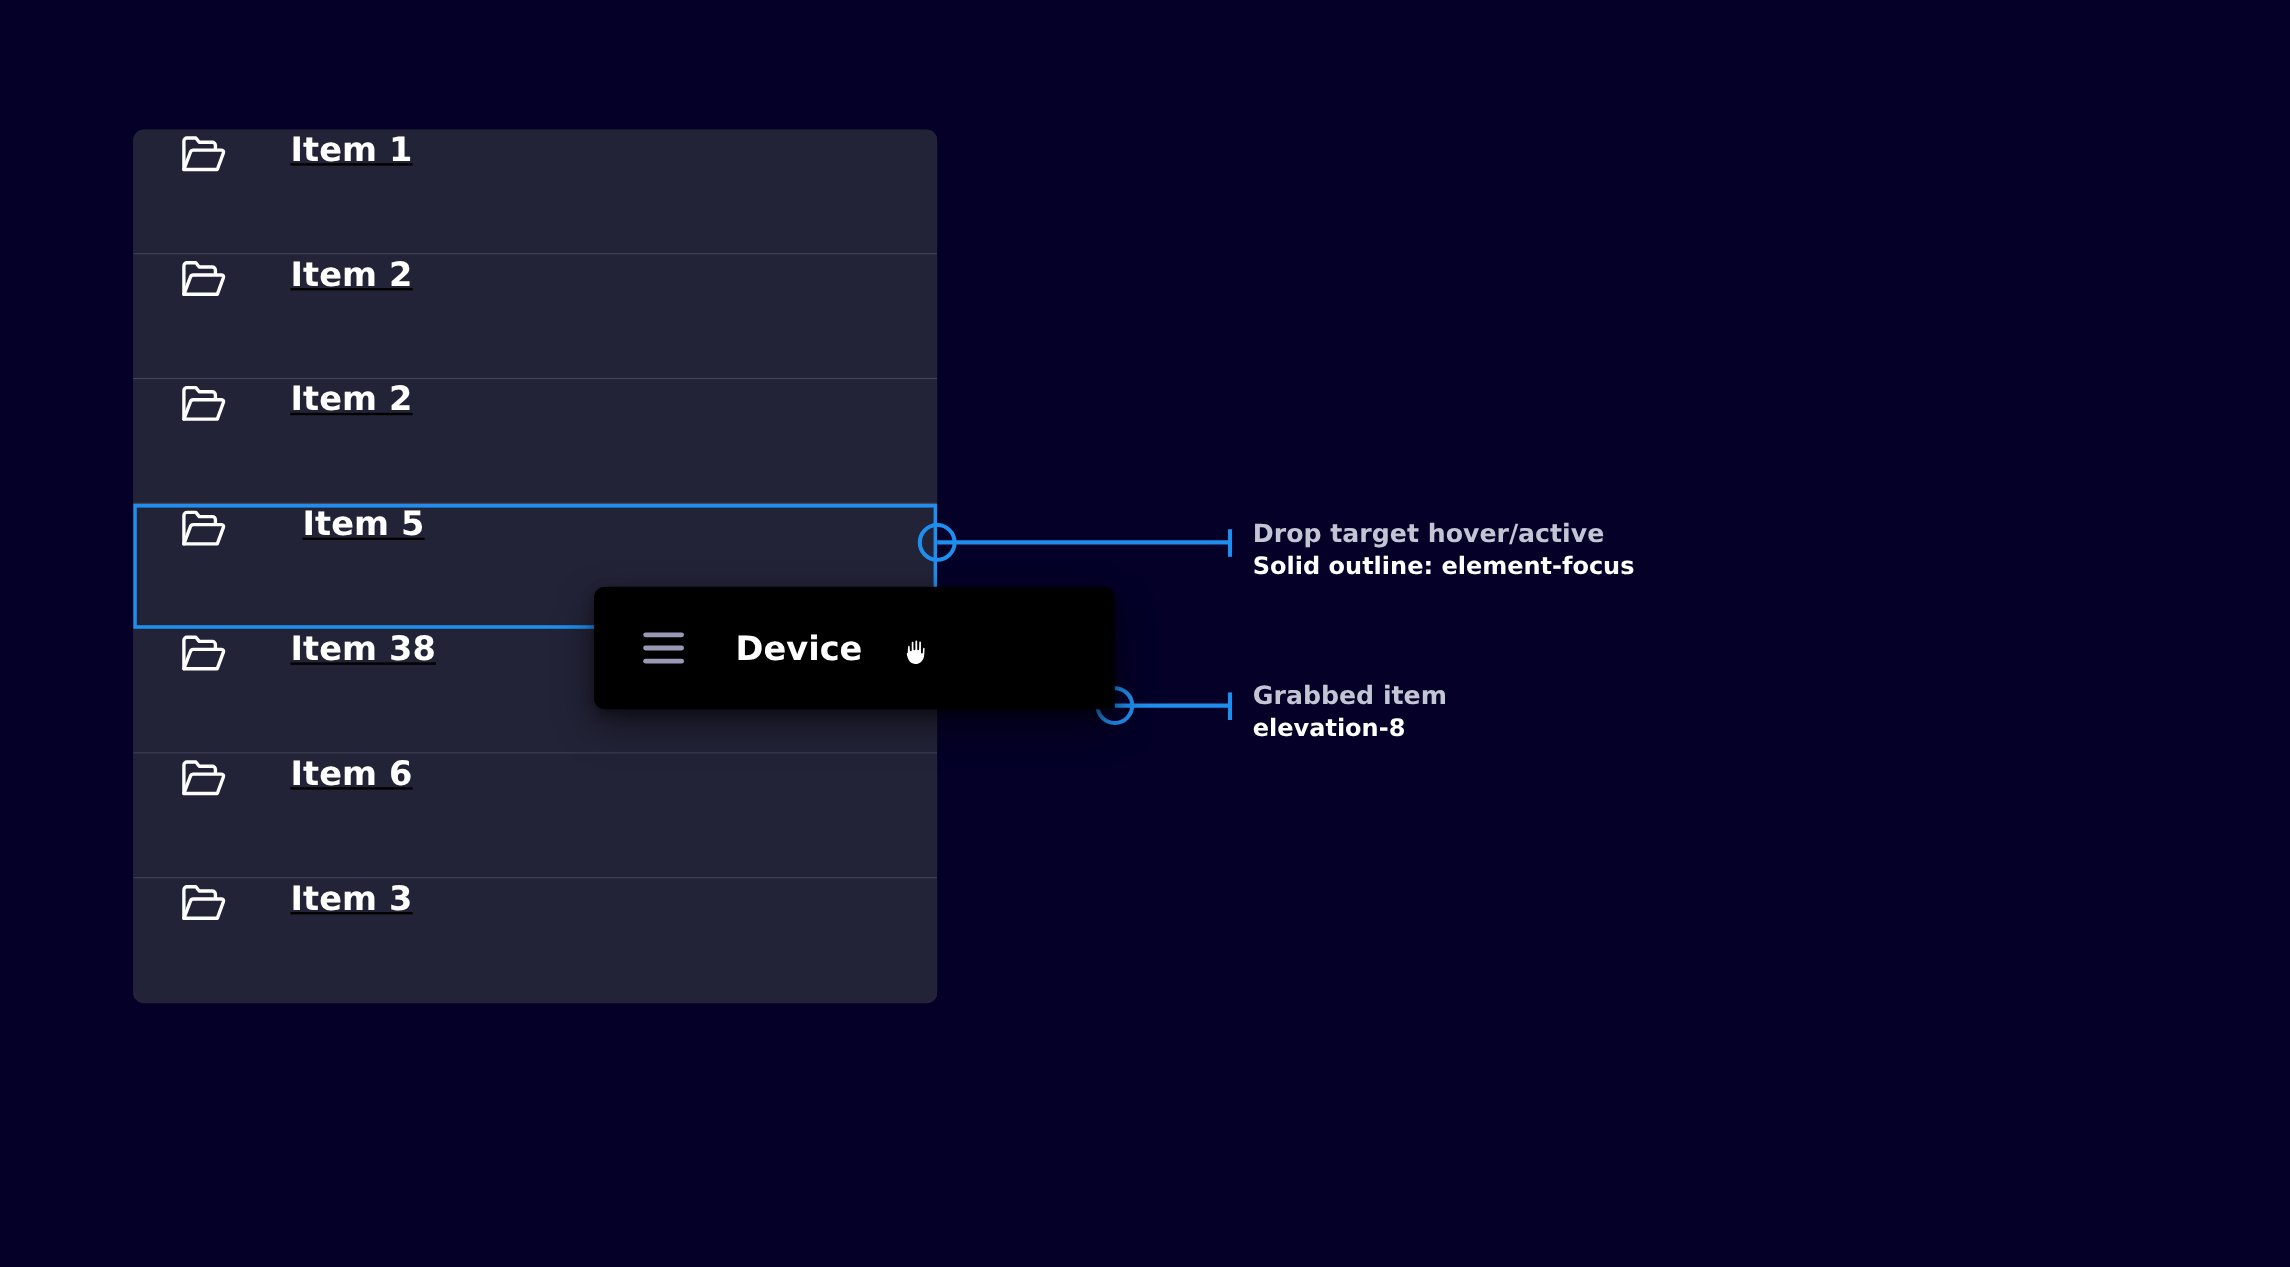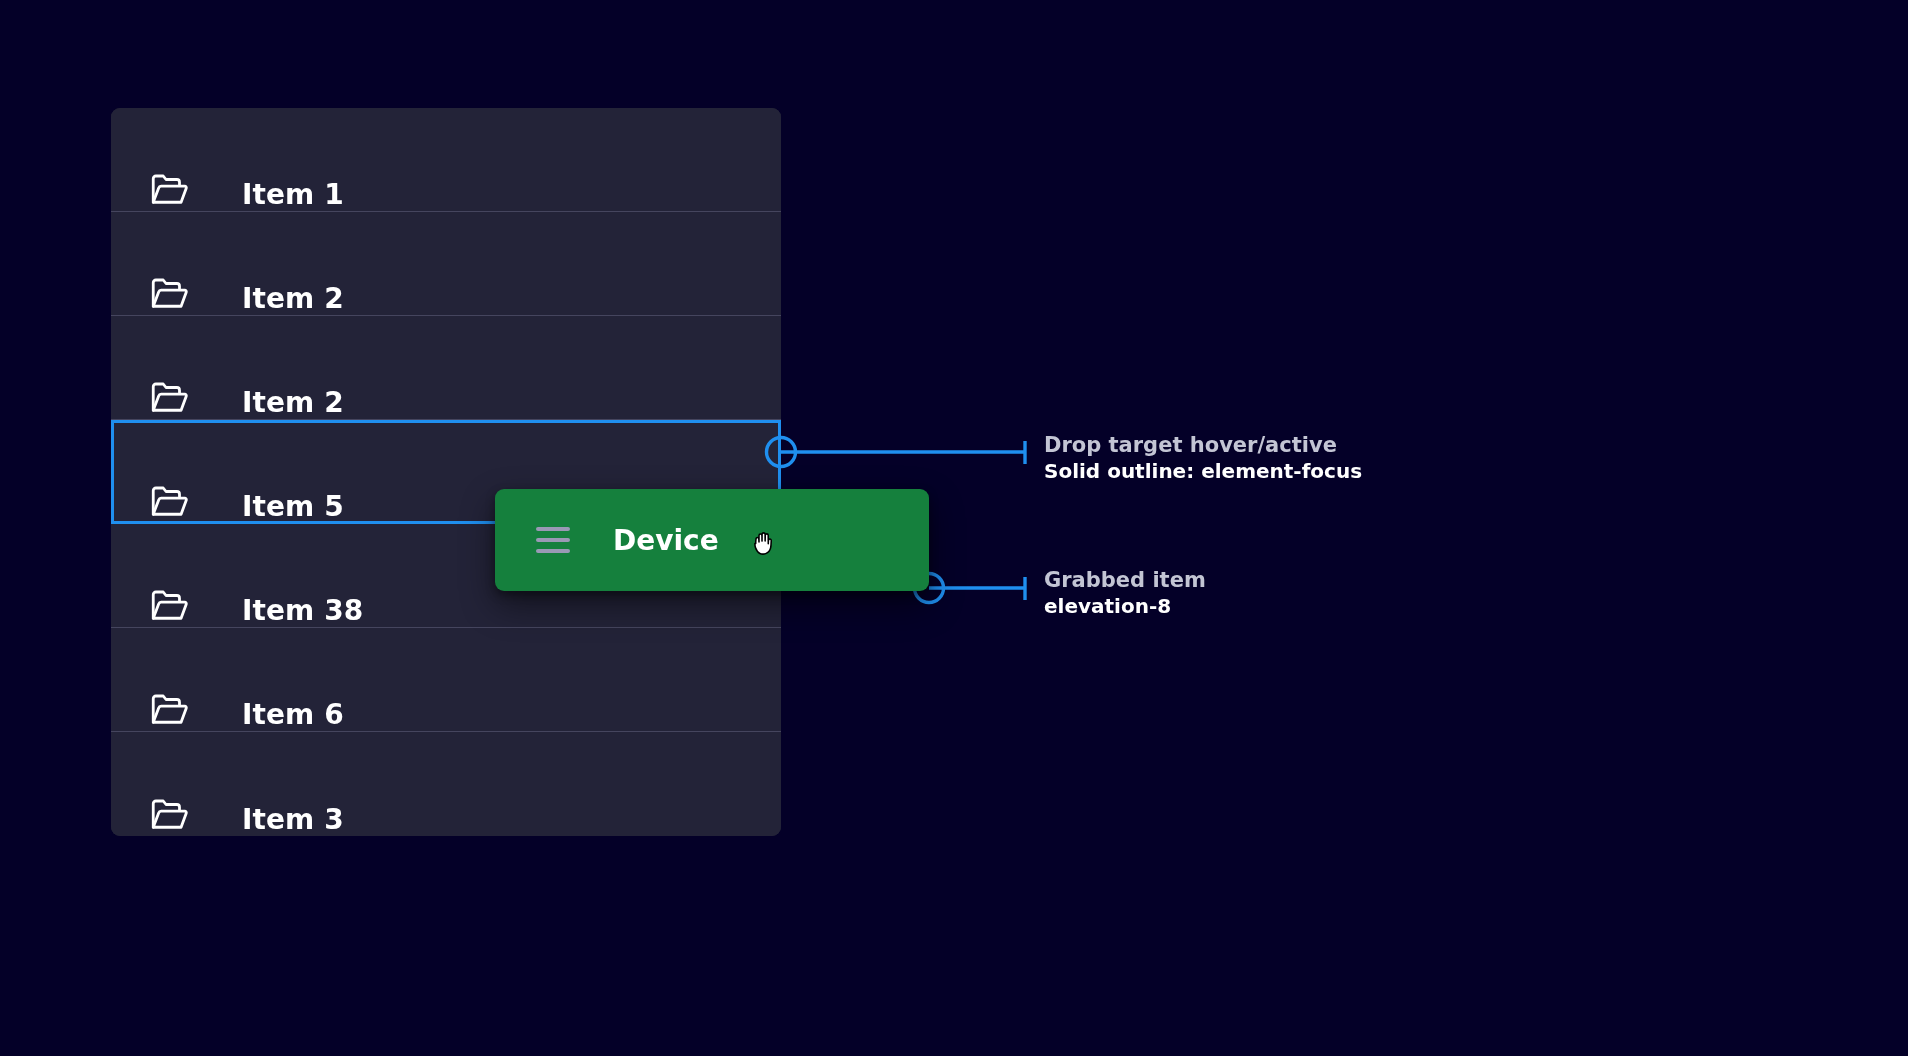--- a/index.html
+++ b/index.html
@@ -28,33 +28,35 @@
     width: 670px;
     border-radius: 9px;
     overflow: hidden;
     background: #232338;
   }
 
   .list-row {
     position: relative;
     height: 104px;
     display: flex;
-    align-items: flex-end;
+    align-items: flex-start;
     padding-left: 37px;
     background: #232338;
     border-bottom: 1px solid #45455e;
+    text-decoration: underline;
   }
   .list-row:last-child { border-bottom: none; }
 
   .list-row.is-drop-target {
     outline: 3px solid #1f8fef;
     outline-offset: -3px;
     background: #232338;
     z-index: 5;
     border-bottom-color: transparent;
+    gap: 10px;
   }
 
   .folder-icon {
     width: 42px;
     height: 42px;
     flex: 0 0 42px;
     display: block;
   }
 
   .list-row-label {
@@ -66,21 +68,21 @@
     white-space: nowrap;
   }
 
   
   .grabbed-card {
     position: absolute;
     left: 495px;
     top: 489px;
     width: 434px;
     height: 102px;
-    background: #15803d;
+    background: #000000;
     border-radius: 9px;
     display: flex;
     align-items: center;
     padding-left: 41px;
     box-shadow: 0 14px 34px rgba(0,0,0,0.48), 0 4px 10px rgba(0,0,0,0.38);
     z-index: 30;
   }
 
   .drag-handle {
     width: 34px;

